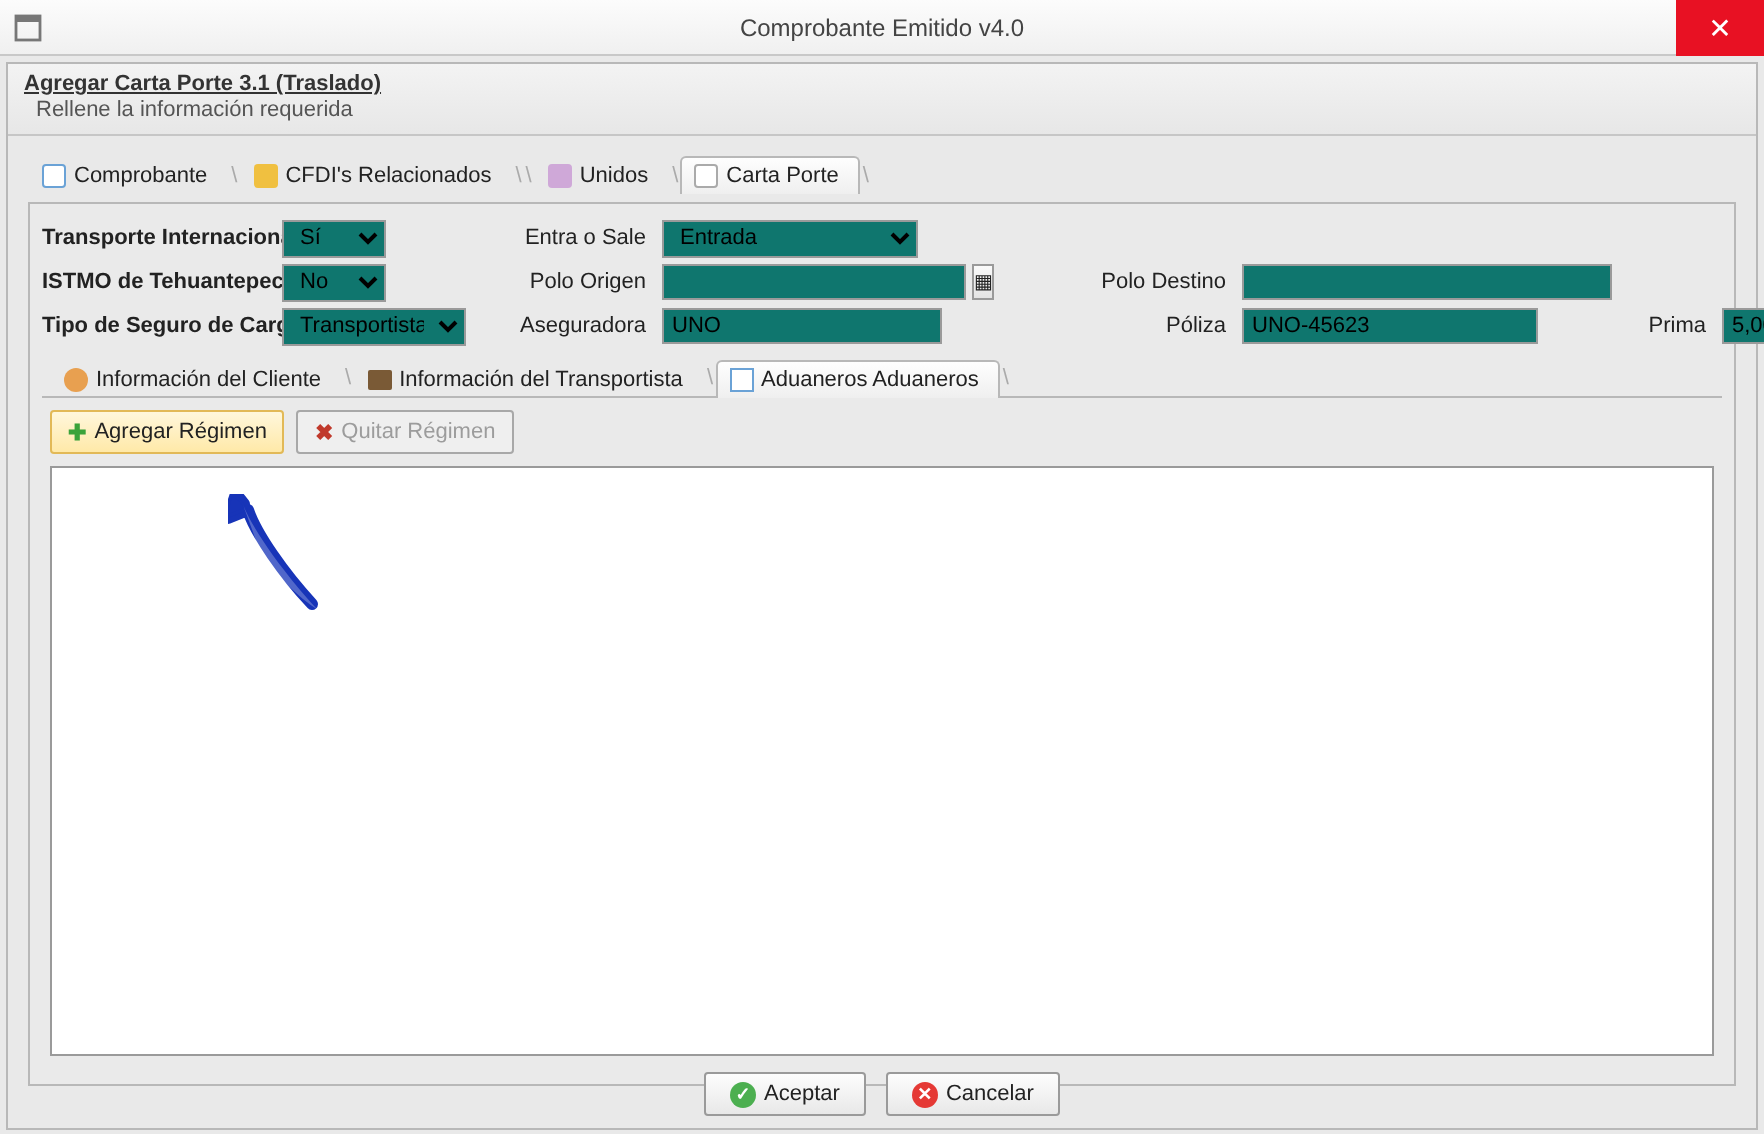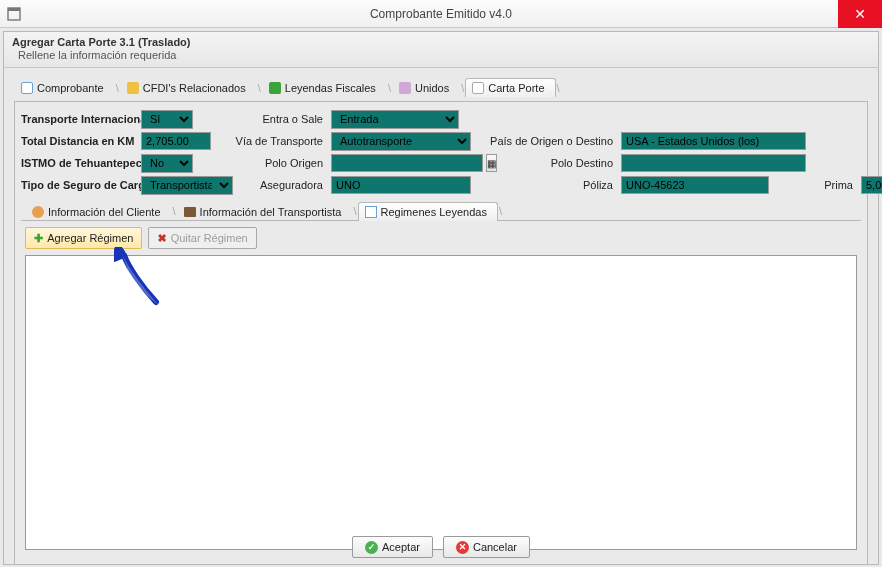--- a/index.html
+++ b/index.html
@@ -8,21 +8,21 @@
 
   .titlebar { height:28px; background:linear-gradient(#fcfcfc,#f0f0f0); border-bottom:1px solid #c8c8c8; display:flex; align-items:center; justify-content:space-between; padding-left:6px; position:relative;gap:16px; }
   .title-icon { width:16px; height:16px; display:inline-flex; align-items:center; justify-content:center; }
   .title-text { position:absolute; left:0; right:0; text-align:center; font-size:12px; color:#444; pointer-events:none; }
   .close-btn { width:44px; height:28px; background:#e81123; color:#fff; display:flex; align-items:center; justify-content:center; font-size:14px; cursor:pointer; }
 
   .chrome { padding:3px; }
   .inner-frame { background:#e9e9e9; border:1px solid #b8b8b8; height:534px; position:relative; }
 
   .header-bar { background:linear-gradient(#f3f3f3,#e7e7e7); border-bottom:1px solid #c6c6c6; padding:4px 8px 6px 8px; }
-  .header-title { font-weight:bold; color:#333; }
+  .header-title { font-weight:bold; color:#333;text-decoration:underline; }
   .header-sub { color:#555; margin-top:1px; padding-left:6px; }
 
   .content { padding:10px 10px 0 10px; }
 
   
   .tabs { display:flex; align-items:flex-start; margin-bottom:4px; }
   .tab { display:flex; align-items:center; gap:4px; padding:2px 10px 2px 6px; border:1px solid transparent; border-bottom:none; border-radius:3px 3px 0 0; cursor:pointer; position:relative; height:19px; }
   .tab.active { background:linear-gradient(#fefefe,#efefef); border-color:#b8b8b8; z-index:2; }
   .tab-sep { color:#aaa; align-self:center; padding:0 1px; }
   .tab-ic { width:12px; height:12px; display:inline-block; border-radius:2px; }
@@ -99,24 +99,20 @@
         <div class="tab">
             <span class="tab-ic ic-doc"></span>
             <span>Comprobante</span>
           </div>
         <span class="tab-sep">\</span>
         <div class="tab">
             <span class="tab-ic ic-link"></span>
             <span>CFDI's Relacionados</span>
           </div>
         <span class="tab-sep">\</span>
-        <div class="tab">
-            <span class="tab-ic ic-leyendas"></span>
-            <span>Leyendas Fiscales</span>
-          </div>
         <span class="tab-sep">\</span>
         <div class="tab">
             <span class="tab-ic ic-addenda"></span>
             <span>Unidos</span>
           </div>
         <span class="tab-sep">\</span>
         <div class="tab active">
             <span class="tab-ic ic-carta"></span>
             <span>Carta Porte</span>
           </div>
@@ -130,31 +126,20 @@
           <select style="width:52px"><option>Sí</option></select>
           <label class="fl">Entra o Sale</label>
           <select style="width:128px"><option>Entrada</option></select>
           <span></span>
             <span></span>
             <span></span>
             <span></span>
             <span></span>
         </div>
 
-        <div class="form-row">
-          <label class="fl bold">Total Distancia en KM</label>
-          <input type="text" style="width: 70px;" value="2,705.00">
-          <label class="fl">Vía de Transporte</label>
-          <select style="width:140px"><option>Autotransporte</option></select>
-          <label class="fl">País de Origen o Destino</label>
-          <input type="text" style="width: 185px;" value="USA - Estados Unidos (los)">
-          <span></span>
-          <span></span>
-
-        </div>
 
         <div class="form-row">
           <label class="fl bold">ISTMO de Tehuantepec</label>
           <select style="width:52px"><option>No</option></select>
           <label class="fl">Polo Origen</label>
           <div style="display:flex;gap:3px;width:140px">
             <input type="text" class="readonly" readonly="" style="flex: 1 1 0%;" value="">
             <span class="btn-ico">
                 <span>▦</span>
               </span>
@@ -184,21 +169,21 @@
               <span>Información del Cliente</span>
             </div>
           <span class="tab-sep">\</span>
           <div class="subtab">
               <span class="ic-truck"></span>
               <span>Información del Transportista</span>
             </div>
           <span class="tab-sep">\</span>
           <div class="subtab active">
               <span class="ic-reg"></span>
-              <span>Regimenes Leyendas</span>
+              <span>Aduaneros Aduaneros</span>
             </div>
           <span class="tab-sep">\</span>
         </div>
 
         <div class="toolbar">
           <div class="tb-btn highlight">
             <span class="ic-add">✚</span>
             <span>Agregar Régimen</span>
           </div>
           <div class="tb-btn disabled">

